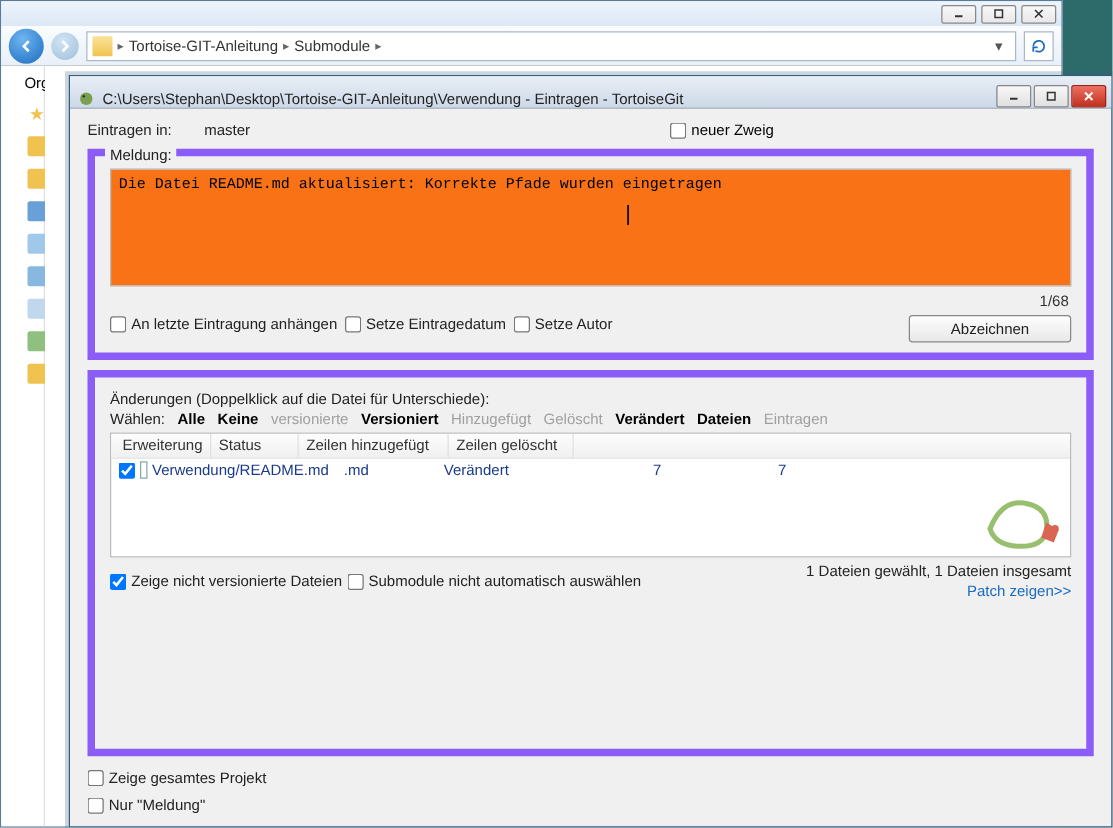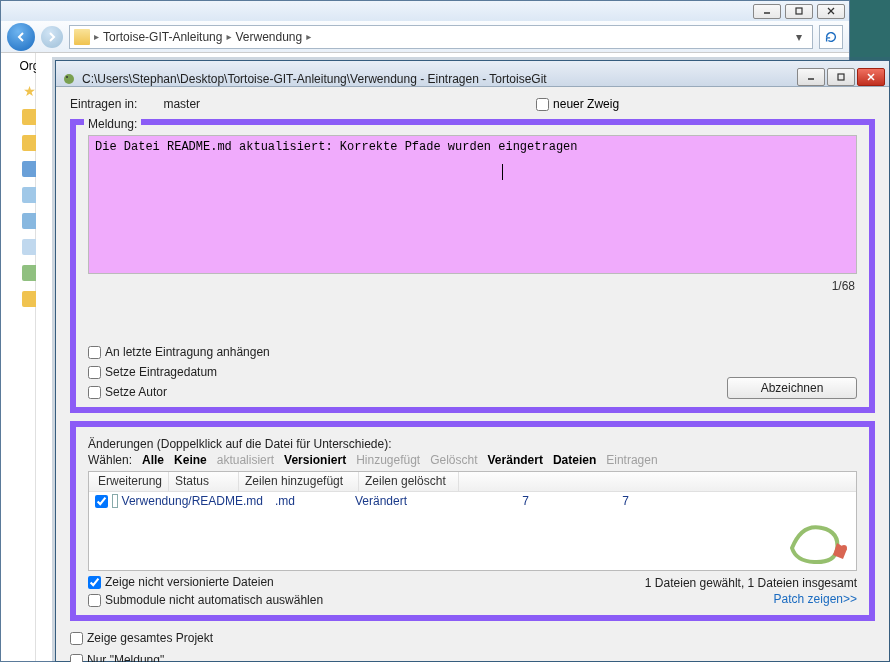--- a/index.html
+++ b/index.html
@@ -45,25 +45,25 @@
 
 .row { display: flex; align-items: center; gap: 6px; }
 .label { color: #222; }
 .branch-value { margin-left: 20px; color: #222; }
 .new-branch { margin-left: 330px; display: flex; align-items: center; gap: 4px; }
 input[type=checkbox] { width: 13px; height: 13px; }
 
 .group { border: 6px solid #8b5cf6; border-radius: 0; padding: 10px 12px 8px 12px; background: #f0f0f0; position: relative; }
 .group-label { position: absolute; top: -8px; left: 8px; background: #f0f0f0; padding: 0 4px; color: #222; }
 
-.msg-textarea { width: 100%; height: 139px; border: 1px solid #bbb; background: #f0abfc; padding: 4px 6px; font-family: "Consolas","Courier New",monospace; font-size: 12px; resize: none; }
+.msg-textarea { width: 100%; height: 94px; border: 1px solid #bbb; background: #f97316; padding: 4px 6px; font-family: "Consolas","Courier New",monospace; font-size: 12px; resize: none; }
 .msg-counter { text-align: right; color: #333; padding: 2px 2px 4px 0; }
 
 .checks-row { display: flex; align-items: flex-start; gap: 20px; }
-.checks-col { display: flex; flex-direction: column; gap: 6px; flex: 1; margin-top: 48px; }
+.checks-col { display: flex; flex-direction: row; gap: 6px; flex: 1; }
 .check-item { display: flex; align-items: center; gap: 4px; color: #222; }
 
 .btn { height: 22px; padding: 0 14px; border: 1px solid #888; background: linear-gradient(#fdfdfd,#e8e8e8); border-radius: 3px; cursor: pointer; color: #222; display: inline-flex; align-items: center; justify-content: center; }
 
 .changes-desc { color: #222; margin-bottom: 2px; }
 .filter-row { display: flex; align-items: center; gap: 10px; color: #222; flex-wrap: wrap; }
 .filter-link { color: #000; cursor: pointer; }
 .filter-link.bold { font-weight: 600; }
 .filter-link.disabled { color: #a0a0a0; cursor: default; }
 
@@ -81,21 +81,21 @@
 .fl-cell.ext { width: 80px; }
 .fl-cell.status { width: 70px; }
 .fl-cell.added { width: 120px; text-align: right; padding-right: 10px; }
 .fl-cell.deleted { width: 100px; text-align: right; padding-right: 10px; }
 .file-icon { width: 14px; height: 14px; background: #fff; border: 1px solid #8aa; display: inline-block; }
 
 .watermark { position: absolute; bottom: 2px; right: 2px; width: 72px; height: 60px; opacity: 0.8; pointer-events:none; }
 .watermark svg { width: 100%; height: 100%; }
 
 .status-row { display: flex; align-items: center; justify-content: space-between; margin-top: 4px; }
-.status-row .left { display:flex; flex-direction:column; gap:4px; }
+.status-row .left { display:flex; flex-direction:row; gap:4px; }
 .status-count { color: #222; }
 .patch-link { color: #1a6bc0; cursor: pointer; margin-top: 2px; }
 
 .bottom-checks { display: flex; flex-direction: column; gap: 4px; margin-top: 2px; }
 
 .button-bar { display: flex; justify-content: flex-end; gap: 8px; margin-top: 10px; }
 .split-btn { display: flex; }
 .split-main { border-radius: 3px 0 0 3px; border-right: none; padding: 0 18px; }
 .split-drop { width: 18px; border-radius: 0 3px 3px 0; padding: 0; }
 
@@ -133,21 +133,21 @@
     <div class="nav-fwd">
         <svg viewBox="0 0 14 14">
           <path d="M5 3 L9 7 L5 11" fill="none" stroke="#fff" stroke-width="2"></path>
         </svg>
       </div>
     <div class="breadcrumb">
       <span class="bc-icon"></span>
       <span class="bc-sep">▸</span>
       <span class="bc-part">Tortoise-GIT-Anleitung</span>
       <span class="bc-sep">▸</span>
-      <span class="bc-part">Verwendung</span>
+      <span class="bc-part">Submodule</span>
       <span class="bc-sep">▸</span>
       <span style="flex:1"></span>
       <span class="bc-dropdown">▾</span>
     </div>
     <div class="refresh-btn">
       <svg viewBox="0 0 16 16" width="14" height="14">
           <path d="M3 8a5 5 0 1 1 2 4" fill="none" stroke="#1a6bc0" stroke-width="1.6"></path>
           <path d="M3 13 L3 9 L7 9" fill="none" stroke="#1a6bc0" stroke-width="1.6"></path>
         </svg>
     </div>
@@ -232,21 +232,21 @@
         </div>
       </div>
     </div>
 
     <div class="group" style="flex:1; display:flex; flex-direction:column;">
       <div class="changes-desc">Änderungen (Doppelklick auf die Datei für Unterschiede):</div>
       <div class="filter-row">
         <span>Wählen:</span>
         <span class="filter-link bold">Alle</span>
         <span class="filter-link bold">Keine</span>
-        <span class="filter-link disabled">aktualisiert</span>
+        <span class="filter-link disabled">versionierte</span>
         <span class="filter-link bold">Versioniert</span>
         <span class="filter-link disabled">Hinzugefügt</span>
         <span class="filter-link disabled">Gelöscht</span>
         <span class="filter-link bold">Verändert</span>
         <span class="filter-link bold">Dateien</span>
         <span class="filter-link disabled">Eintragen</span>
       </div>
 
       <div class="file-list">
         <div class="fl-header">

